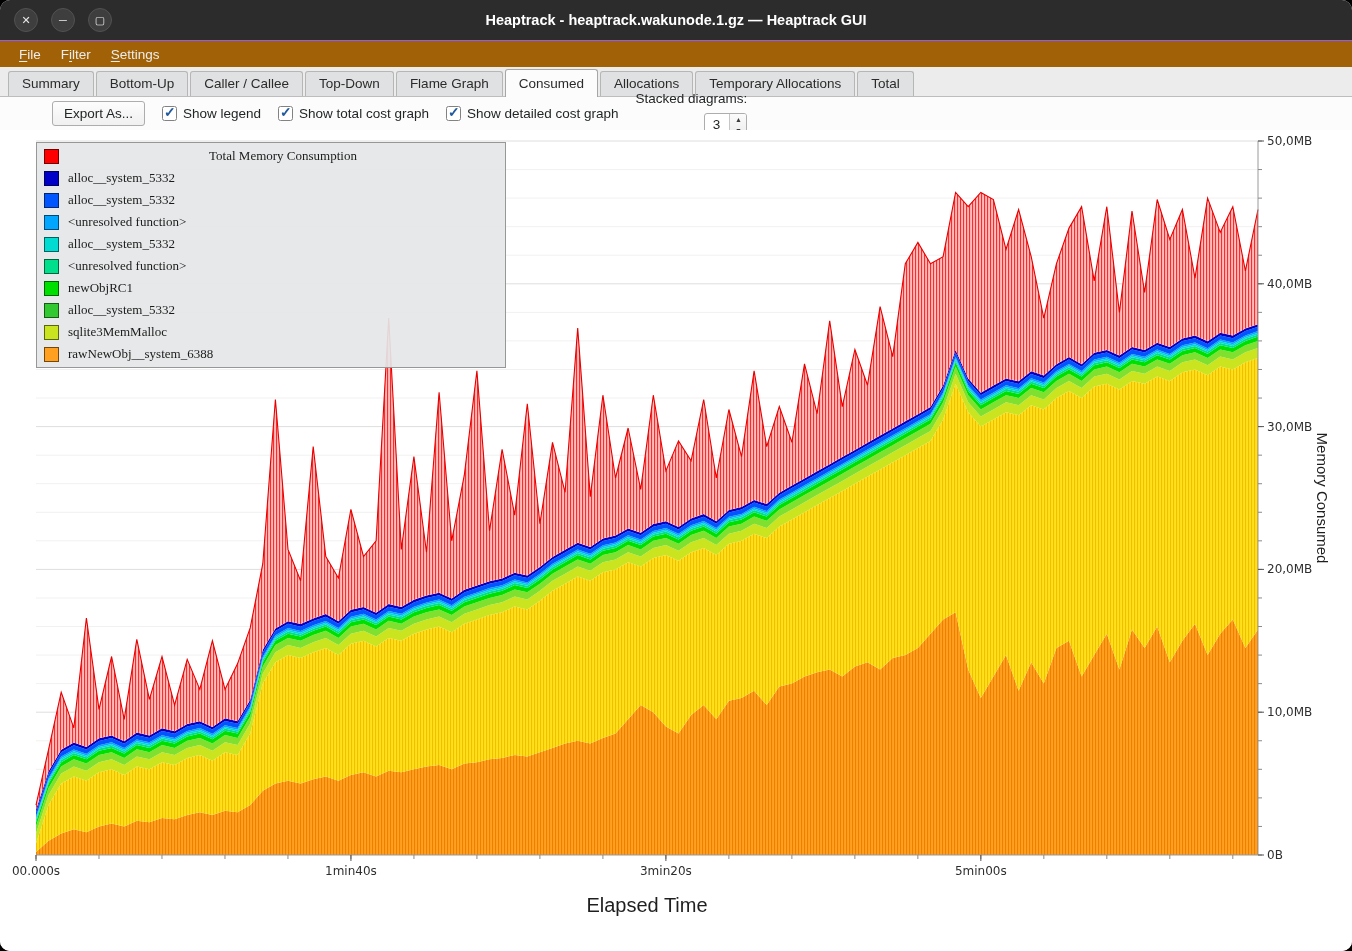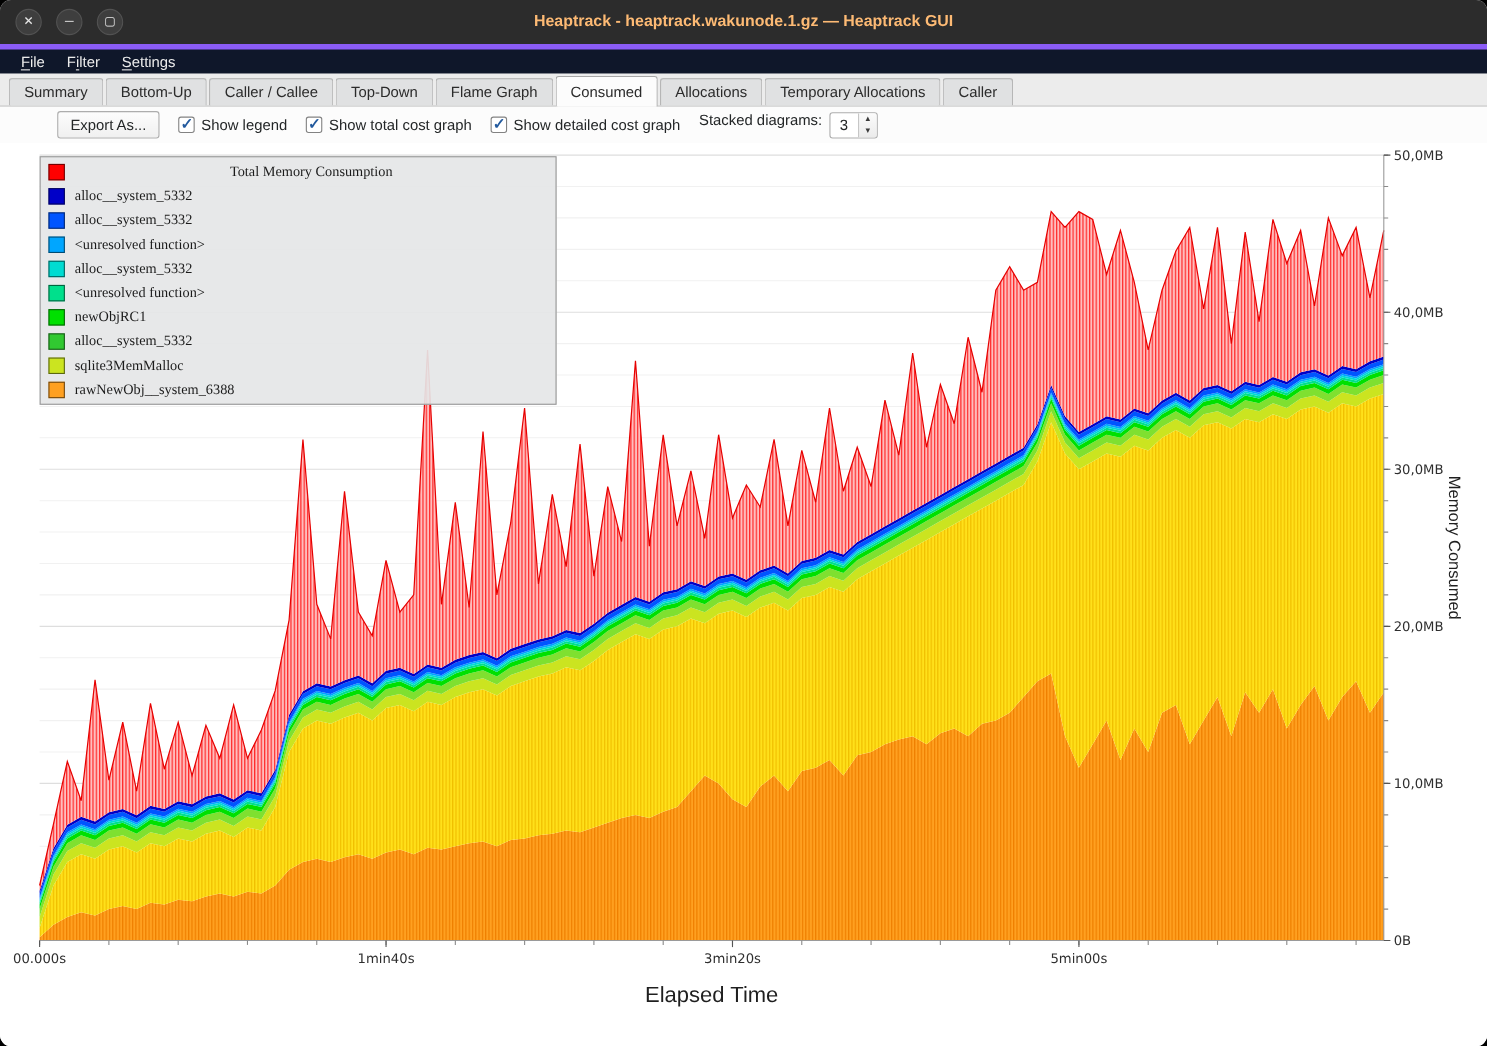--- a/index.html
+++ b/index.html
@@ -16,25 +16,25 @@
   
   .titlebar {
     height:40px; background:#2c2c2c; position:relative;
     display:flex; align-items:center;
   }
   .winbtns { position:absolute; left:14px; top:0; height:100%; display:flex; align-items:center; gap:13px; }
   .winbtn {
     width:24px; height:24px; border-radius:50%; background:#3e3e3e; border:1px solid #525252;
     color:#e8e8e8; display:flex; align-items:center; justify-content:center; font-size:11px; line-height:1;
   }
-  .title { flex:1; text-align:center; color:#fdba74; font-weight:bold; font-size:14.5px; }
+  .title { flex:1; text-align:center; color:#ffffff; font-weight:bold; font-size:14.5px; }
   
   .menubar {
-    height:27px; background:#0f172a; display:flex; align-items:center;
-    padding-left:10px; gap:2px; border-top:5px solid #8b5cf6;
+    height:27px; background:#a16207; display:flex; align-items:center;
+    padding-left:10px; gap:2px; border-top:1px solid #8b5cf6;
   }
   .mi { color:#ececec; font-size:13.5px; padding:3px 9px; }
   .mi u { text-underline-offset:2px; }
   
   .tabbar {
     height:30px; background:#ececec; display:flex; align-items:flex-end;
     padding:3px 16px 0 6px; border-bottom:1px solid #bdbdbd;
   }
   .tab {
     font-size:13.5px; color:#2b2b2b; background:#e0e1e2;
@@ -56,21 +56,21 @@
   }
   .cb { display:flex; align-items:flex-end; gap:6px; }
   .box {
     width:15px; height:15px; border:1px solid #828282; border-radius:2.5px;
     background:#fff; position:relative; flex:none;
   }
   .box.checked::after {
     content:"✓"; position:absolute; left:1px; top:-3px;
     font-size:14px; font-weight:bold; color:#235a9e;
   }
-  .sd-group { display:flex; align-items:flex-start; gap:7px; }
+  .sd-group { display:flex; align-items:flex-end; gap:7px;flex-direction:column; }
   .spin {
     display:inline-flex; border:1px solid #adadad; border-radius:3px; background:#fff;
     height:24px; align-items:stretch; overflow:hidden;
   }
   .spin-val { padding:0 9px 0 8px; display:flex; align-items:center; font-size:13.5px; min-width:16px; }
   .spin-btns { display:flex; flex-direction:column; border-left:1px solid #c6c6c6; width:17px; background:linear-gradient(#fbfbfb,#ebebeb); }
   .spin-btns span { flex:1; font-size:7px; display:flex; align-items:center; justify-content:center; color:#3a3a3a; }
   
   .chart-area { position:relative; height:821px; background:#ffffff; overflow:hidden; }
   #chart-svg { position:absolute; left:0; top:0; display:block; }
@@ -123,21 +123,21 @@
 
   <div class="tabbar">
     <div class="tab">Summary</div>
     <div class="tab">Bottom-Up</div>
     <div class="tab">Caller / Callee</div>
     <div class="tab">Top-Down</div>
     <div class="tab">Flame Graph</div>
     <div class="tab active">Consumed</div>
     <div class="tab">Allocations</div>
     <div class="tab">Temporary Allocations</div>
-    <div class="tab">Caller</div>
+    <div class="tab">Total</div>
   </div>
 
   <div class="toolbar">
     <button class="btn">Export As...</button>
     <label class="cb">
       <span class="box checked"></span>
       <span>Show legend</span>
     </label>
     <label class="cb">
       <span class="box checked"></span>

